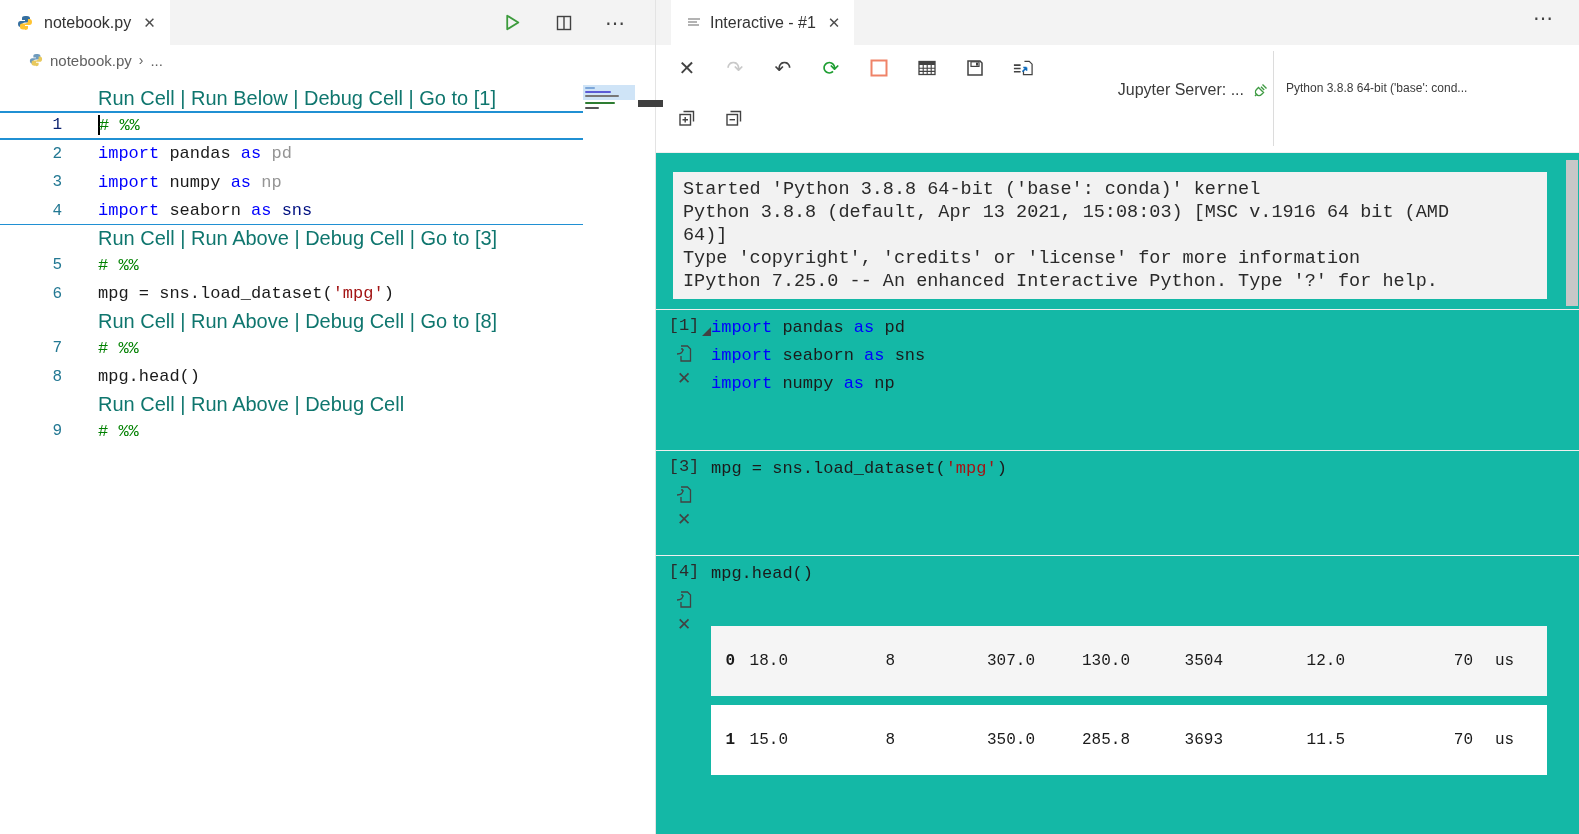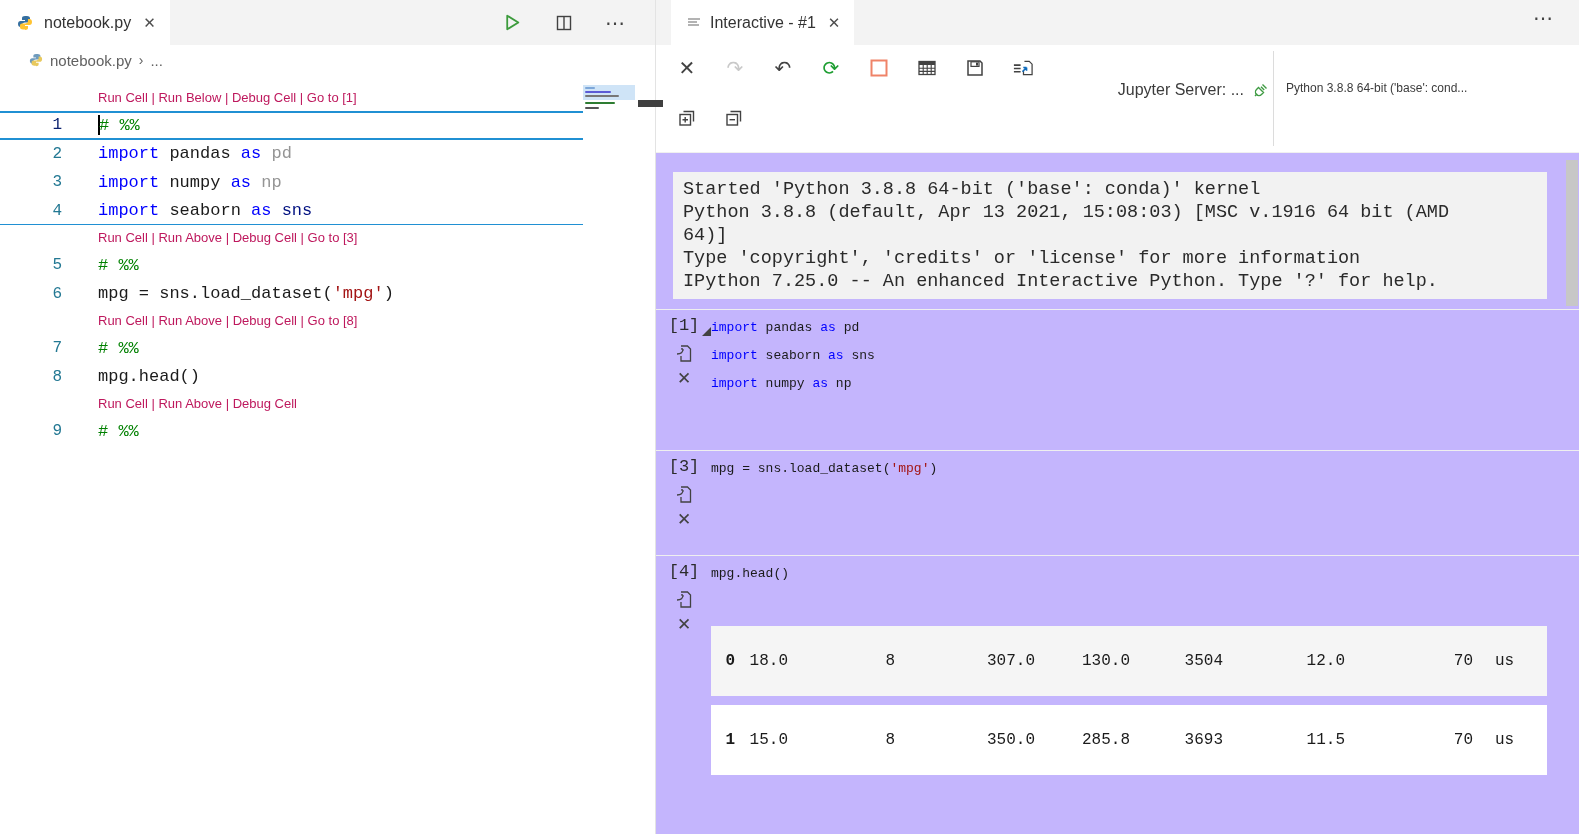--- a/index.html
+++ b/index.html
@@ -11,38 +11,38 @@
   .tabstrip{height:45px;background:#f3f3f3;display:flex;align-items:stretch;position:relative;}
   .tab{background:#fff;display:flex;align-items:center;gap:8px;padding:0 14px;}
   .tab-label{font-size:16px;color:#333;white-space:nowrap;}
   .tab-close{font-size:15px;color:#4d4d4d;margin-left:4px;cursor:pointer;}
   .lg-actions{margin-left:auto;display:flex;align-items:center;gap:30px;padding-right:28px;}
   .ellipsis{font-size:20px;color:#424242;letter-spacing:2px;line-height:10px;}
   .breadcrumb{height:30px;display:flex;align-items:center;gap:7px;padding-left:28px;color:#616161;font-size:15px;background:#fff;}
   .crumb-chev{color:#616161;font-size:14px;}
 
   .editor{position:absolute;left:0;top:85px;width:583px;}
-  .lens-row{height:26px;line-height:26px;padding-left:98px;color:#be185d;font-size:13px;white-space:nowrap;cursor:pointer;}
+  .lens-row{height:26px;line-height:26px;padding-left:98px;color:#0f766e;font-size:20px;white-space:nowrap;cursor:pointer;}
   .code-row{height:28.5px;display:flex;align-items:center;position:relative;}
   .ln{width:62px;text-align:right;font-family:"Liberation Mono","DejaVu Sans Mono",monospace;font-size:16px;color:#237893;flex:none;}
   .code-row.cur .ln{color:#0b216f;}
   .codeline{margin-left:36px;font-family:"Liberation Mono","DejaVu Sans Mono",monospace;font-size:17px;white-space:pre;display:flex;align-items:center;}
   .b-top::before{content:"";position:absolute;left:0;right:0;top:0;height:2px;background:#2090d3;}
   .b-bottom::after{content:"";position:absolute;left:0;right:0;bottom:0;height:1.5px;background:#2090d3;}
   .cursor{display:inline-block;width:2px;height:20px;background:#000;margin-right:-1px;}
   .tok-k{color:#0000ff;} .tok-c{color:#008000;} .tok-s{color:#a31515;}
   .tok-f{color:#959595;} .tok-v{color:#001080;} .tok-p{color:#1b1b1b;}
 
   .minimap{position:absolute;left:583px;top:85px;width:56px;height:70px;}
   .mm-sel{position:absolute;left:0;top:0;width:52px;height:15px;background:#cfe4f7;}
   .mm-bar{position:absolute;height:2px;border-radius:1px;}
   .sb-dark{position:absolute;left:638px;top:100px;width:25px;height:7px;background:#3f3f3f;z-index:5;}
 
   
-  .rg{position:absolute;left:656px;top:0;width:923px;height:834px;background:#c4b5fd;}
+  .rg{position:absolute;left:656px;top:0;width:923px;height:834px;background:#14b8a6;}
   .rtab{margin-left:15px;}
   .rg-more{position:absolute;right:24px;top:13px;}
   .rheader{position:absolute;left:0;top:45px;width:100%;height:107px;border-bottom:1px solid #f0f0f0;background:#fff;}
   .tbrow{position:absolute;display:flex;align-items:center;}
   .tb1{top:12px;left:20px;gap:26px;}
   .tb2{top:62px;left:20px;gap:25px;}
   .icn{display:inline-flex;align-items:center;justify-content:center;width:22px;height:22px;cursor:pointer;}
   .glyph{font-size:20px;line-height:22px;color:#424242;}
   .vdiv{position:absolute;left:617px;top:6px;bottom:6px;width:1px;background:#dcdcdc;}
   .jup{position:absolute;top:36px;left:418px;width:196px;display:flex;align-items:center;justify-content:flex-end;gap:8px;font-size:16px;color:#3b3b3b;cursor:pointer;}
@@ -50,21 +50,21 @@
 
   .rcontent{position:absolute;left:0;top:152px;width:100%;height:682px;overflow:hidden;}
   .kernel-block{margin:20px 32px 0 17px;background:#f2f2f2;padding:6px 10px;
     font-family:"Liberation Mono","DejaVu Sans Mono",monospace;font-size:18.5px;line-height:23px;color:#2a2a2a;white-space:pre;overflow:hidden;}
   .sep{height:1px;background:#efefef;margin-top:10px;}
   .cell{position:relative;padding-top:4px;}
   .gutter{position:absolute;left:2px;top:6px;width:52px;display:flex;flex-direction:column;align-items:center;gap:7px;}
   .prompt{font-family:"Liberation Mono","DejaVu Sans Mono",monospace;font-size:17px;color:#2b2b2b;}
   .caret{position:absolute;left:46px;top:17px;width:0;height:0;border-bottom:9px solid #424242;border-left:9px solid transparent;}
   .gut-x{font-size:17px;color:#424242;cursor:pointer;line-height:16px;}
-  .cell-code{margin-left:55px;font-family:"Liberation Mono","DejaVu Sans Mono",monospace;font-size:13px;}
+  .cell-code{margin-left:55px;font-family:"Liberation Mono","DejaVu Sans Mono",monospace;font-size:17px;}
   .cell-code .cl{height:28px;line-height:28px;white-space:pre;}
 
   .df{margin:38px 0 0 55px;width:836px;font-family:"Liberation Mono","DejaVu Sans Mono",monospace;font-size:16px;color:#1b1b1b;}
   .df-row{display:grid;grid-template-columns:24px 53px 107px 140px 95px 93px 122px 128px 70px;align-items:center;}
   .df-row > div{text-align:right;white-space:pre;}
   .df-row > div:last-child{text-align:left;padding-left:22px;}
   .df-head{height:38px;background:#f2f2f2;border-bottom:2px solid #1e1e1e;font-weight:bold;}
   .df-data{height:70px;}
   .df-data.even{background:#f5f5f5;}
   .df-data.odd{background:#fff;margin-top:9px;}

